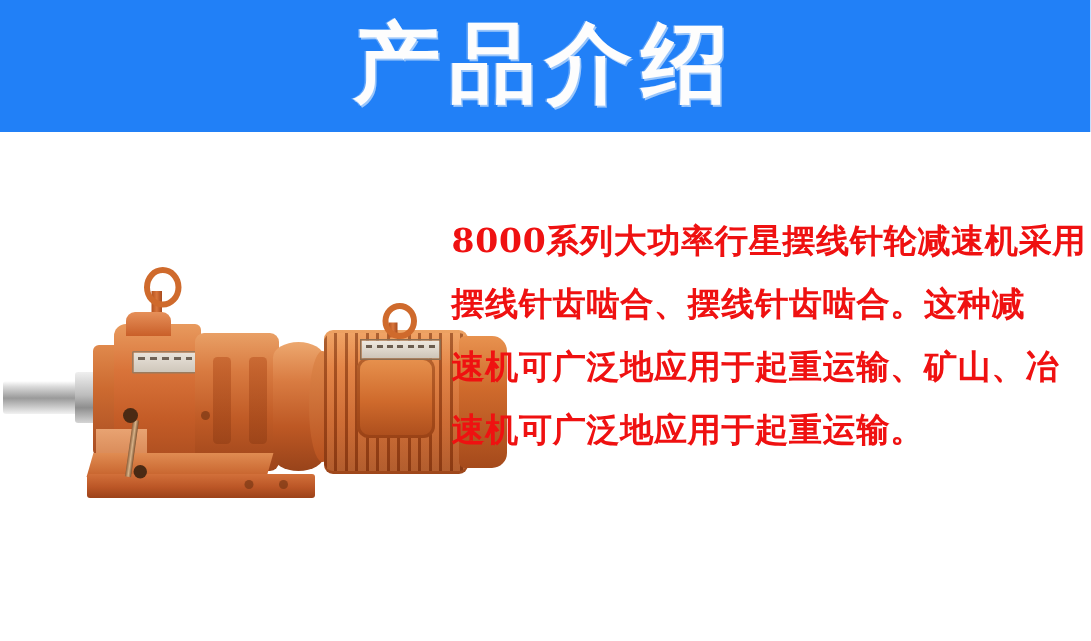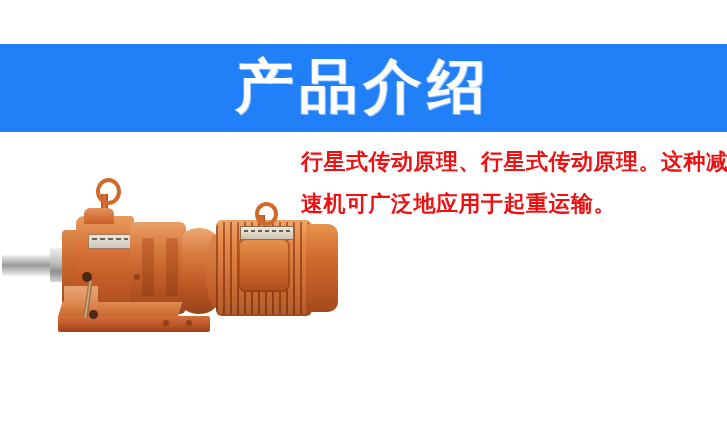--- a/index.html
+++ b/index.html
@@ -21,21 +21,20 @@
   }
 
   
   .banner {
     position: absolute;
     left: 0;
     top: 0;
     width: 727px;
     height: 88px;
     background: #2180f7;
-    margin-top: 44px;
   }
   .banner-title {
     position: absolute;
     left: 0;
     top: 4px;
     width: 727px;
     text-align: center;
     color: #fdfdfd;
     font-family: "DejaVu Serif", "Liberation Serif", serif;
     font-size: 58px;
@@ -320,17 +319,19 @@
     <div class="prod-layer plug-rod"></div>
     <div class="prod-layer plug-knob-top"></div>
     <div class="prod-layer plug-knob-bot"></div>
 
     <div class="prod-layer bolt-dot bolt-1"></div>
     <div class="prod-layer bolt-dot bolt-2"></div>
     <div class="prod-layer bolt-dot bolt-3"></div>
   </div>
 
   <div class="description">
-    <div class="desc-line">行星式传动原理、行星式传动原理。这种减</div>
+    <div class="desc-line">8000系列大功率行星摆线针轮减速机采用</div>
+    <div class="desc-line">摆线针齿啮合、摆线针齿啮合。这种减</div>
+    <div class="desc-line">速机可广泛地应用于起重运输、矿山、冶</div>
     <div class="desc-line">速机可广泛地应用于起重运输。</div>
   </div>
 
 </div>
 
 </body></html>

